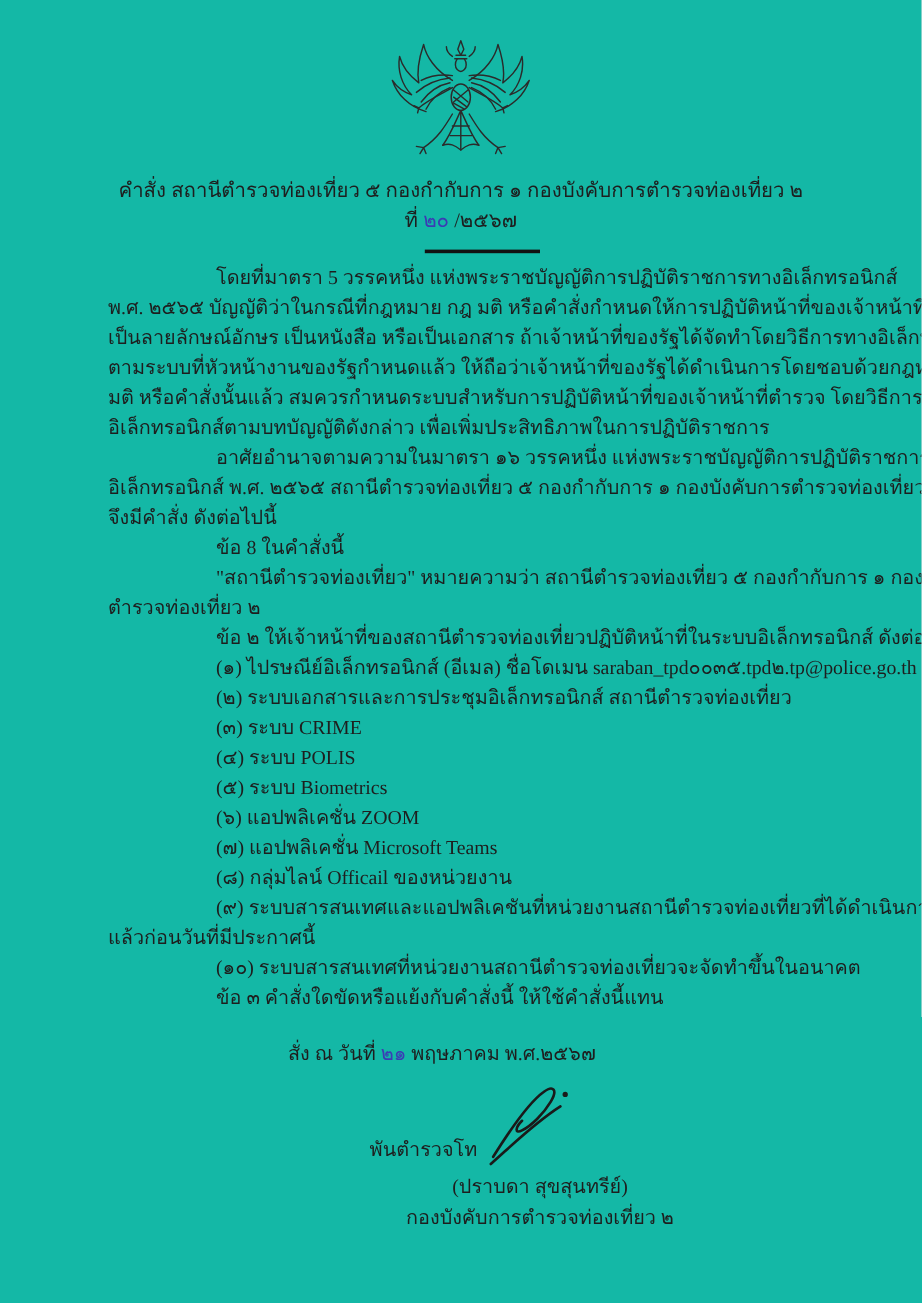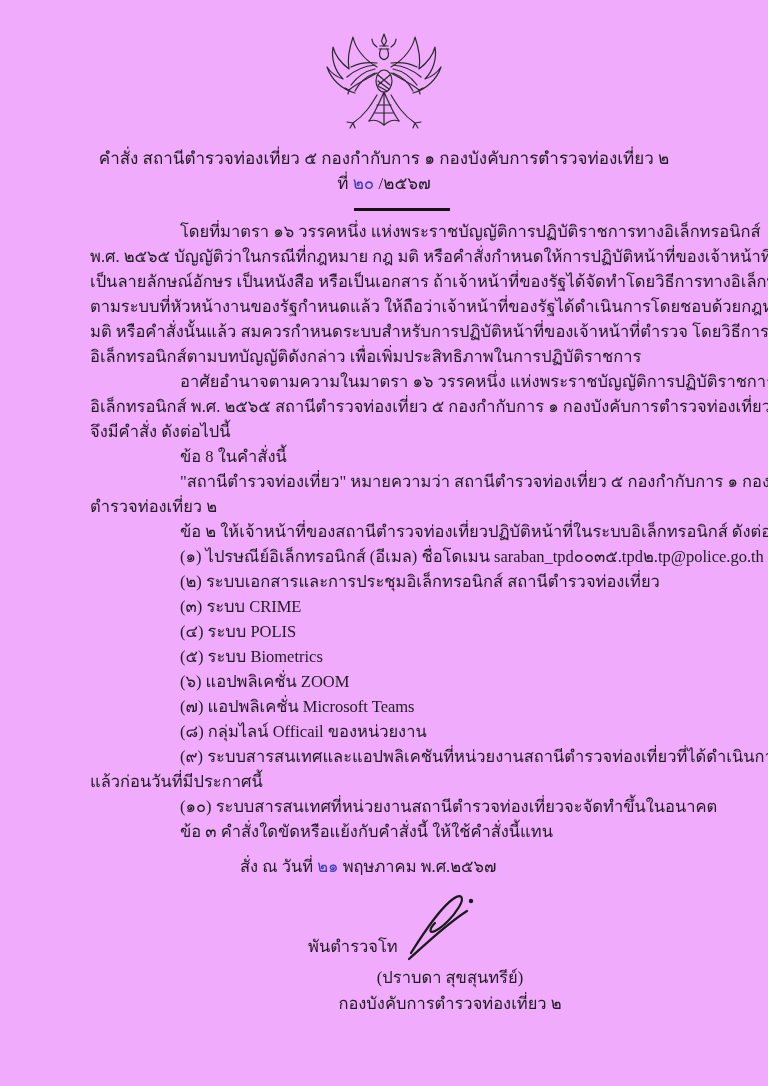--- a/index.html
+++ b/index.html
@@ -1,30 +1,30 @@
 <!DOCTYPE html>
 <html><head>
 <meta charset="utf-8">
 <style>
   html,body { margin:0; padding:0; background:#e8e8e8; }
   .page {
-    width:768px; height:1086px; margin:0 auto; background:#f0abfc;
+    width:768px; height:1086px; margin:0 auto; background:#14b8a6;
     font-family:"Liberation Serif","DejaVu Sans",serif;
     color:#1e1e1e; position:relative; overflow:hidden;
   }
   .emblem-wrap { display:flex; justify-content:center; padding-top:33px; height:107px; }
   .title-block { text-align:center; font-size:17px; line-height:25px; margin-top:6px; }
   .title-block div { white-space:nowrap; }
   .hand { color:#3b3bb5; }
   .rule { width:96px; height:3px; background:#121212; margin:12px auto 0; transform:translateX(18px); }
   .content { padding:8px 70px 0 90px; font-size:16.5px; line-height:25px; }
   .line { white-space:nowrap; height:25px; overflow:visible; }
   .indent { padding-left:90px; }
   .indent-sm { padding-left:47px; }
-  .date-line { margin-top:10px; padding-left:150px; height:25px; white-space:nowrap; }
+  .date-line { margin-top:21px; padding-left:150px; height:25px; white-space:nowrap; }
   .sig-area { position:relative; height:172px; margin-top:8px; }
   .sig-svg { position:absolute; left:315px; top:0; }
   .rank { position:absolute; left:218px; top:48px; white-space:nowrap;font-family:Liberation Mono, monospace; }
   .sig-right { position:absolute; left:210px; top:78px; width:300px; text-align:center; line-height:26px; }
   .sig-right div { white-space:nowrap; }
 </style>
 </head>
 <body>
 
 <div class="page">
@@ -60,21 +60,21 @@
     <div>
       <span>ที่</span>
       <span class="hand">๒๐</span>
       <span>/๒๕๖๗</span>
     </div>
   </div>
 
   <div class="rule"></div>
 
   <div class="content">
-    <div class="line indent">โดยที่มาตรา ๑๖  วรรคหนึ่ง แห่งพระราชบัญญัติการปฏิบัติราชการทางอิเล็กทรอนิกส์</div>
+    <div class="line indent">โดยที่มาตรา 5  วรรคหนึ่ง แห่งพระราชบัญญัติการปฏิบัติราชการทางอิเล็กทรอนิกส์</div>
     <div class="line">พ.ศ. ๒๕๖๕ บัญญัติว่าในกรณีที่กฎหมาย กฎ มติ หรือคำสั่งกำหนดให้การปฏิบัติหน้าที่ของเจ้าหน้าที่รัฐต้องทำ</div>
     <div class="line">เป็นลายลักษณ์อักษร เป็นหนังสือ หรือเป็นเอกสาร ถ้าเจ้าหน้าที่ของรัฐได้จัดทำโดยวิธีการทางอิเล็กทรอนิกส์</div>
     <div class="line">ตามระบบที่หัวหน้างานของรัฐกำหนดแล้ว ให้ถือว่าเจ้าหน้าที่ของรัฐได้ดำเนินการโดยชอบด้วยกฎหมาย กฎ</div>
     <div class="line">มติ หรือคำสั่งนั้นแล้ว สมควรกำหนดระบบสำหรับการปฏิบัติหน้าที่ของเจ้าหน้าที่ตำรวจ โดยวิธีการทาง</div>
     <div class="line">อิเล็กทรอนิกส์ตามบทบัญญัติดังกล่าว เพื่อเพิ่มประสิทธิภาพในการปฏิบัติราชการ</div>
 
     <div class="line indent">อาศัยอำนาจตามความในมาตรา ๑๖ วรรคหนึ่ง แห่งพระราชบัญญัติการปฏิบัติราชการทาง</div>
     <div class="line">อิเล็กทรอนิกส์ พ.ศ. ๒๕๖๕  สถานีตำรวจท่องเที่ยว ๕ กองกำกับการ ๑ กองบังคับการตำรวจท่องเที่ยว ๒</div>
     <div class="line">จึงมีคำสั่ง ดังต่อไปนี้</div>
 

